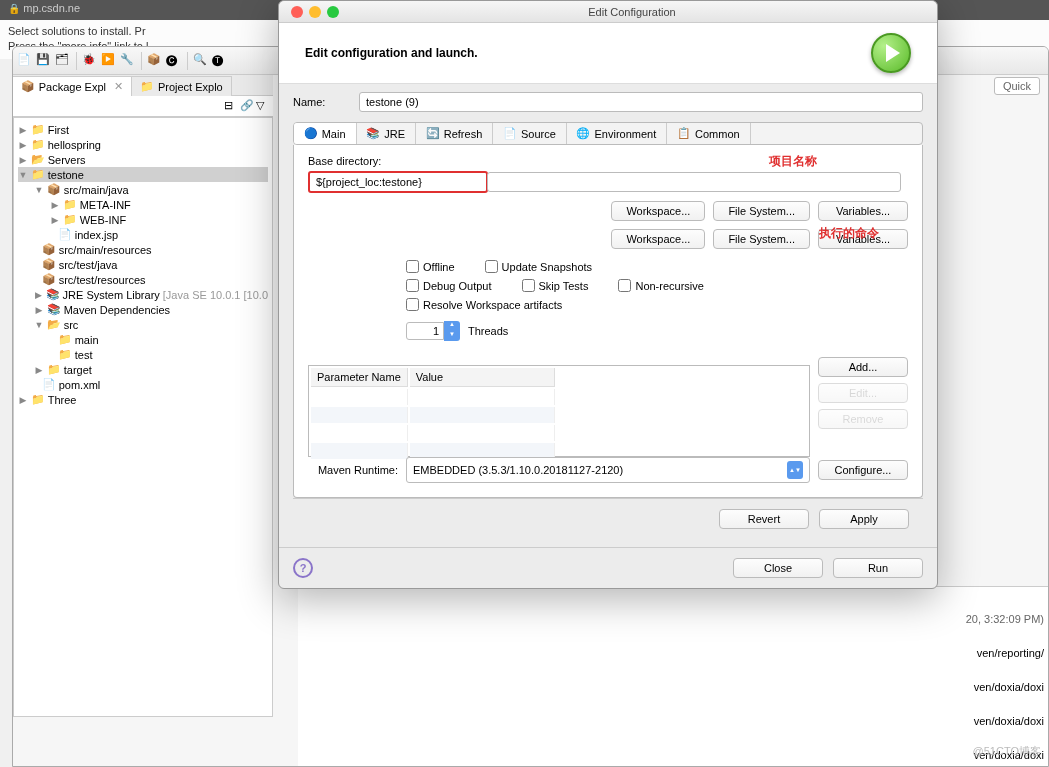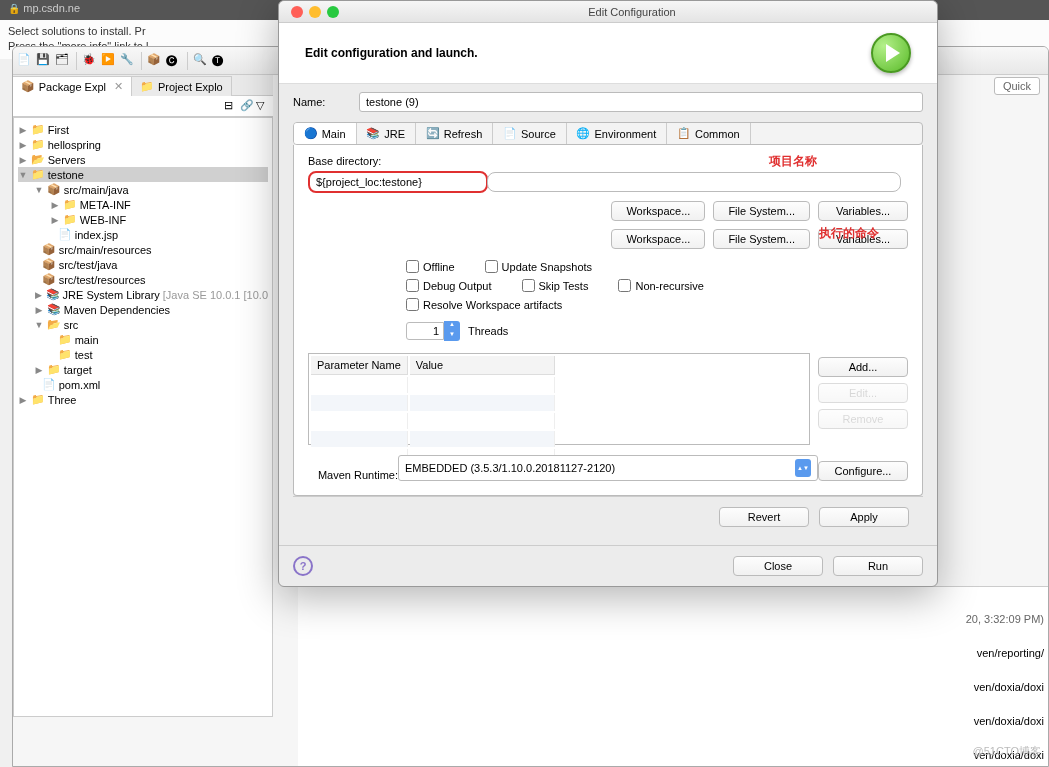--- a/index.html
+++ b/index.html
@@ -37,42 +37,42 @@
 .run-btn::after{content:"";border-left:14px solid #fff;border-top:9px solid transparent;border-bottom:9px solid transparent;margin-left:3px}
 .dlg-body{padding:8px 14px}
 .field-row{display:flex;align-items:center;margin-bottom:10px;gap:6px}
 .field-row label{width:60px;text-align:left}
 .field-row input[type=text]{flex:1;border:1px solid #bbb;border-radius:3px;padding:3px 6px;background:#fff}
 .config-tabs{display:flex;border:1px solid #bbb;border-radius:4px;overflow:hidden;background:#f3f3f3}
 .ctab{padding:4px 10px;display:flex;align-items:center;gap:4px;border-right:1px solid #ccc;cursor:pointer}
 .ctab.active{background:#fff}
 .tab-content{border:1px solid #bbb;border-top:none;background:#fff;padding:10px 14px 14px;border-radius:0 0 4px 4px}
 .section-label{margin-bottom:4px;display:block}
-.wide-input{width:100%;border:1px solid #bbb;border-radius:8px;padding:3px 6px;margin-bottom:4px}
+.wide-input{width:100%;border:1px solid #bbb;border-radius:3px;padding:3px 6px;margin-bottom:4px}
 .red-box{border:2px solid #e03030 !important;width:180px !important}
 .red-box-goals{border:2px solid #e03030;width:140px;padding:2px}
 .blue-focus{border:2px solid #4a73d0 !important;outline:3px solid rgba(80,130,220,.35)}
 .btn-row{display:flex;justify-content:flex-end;gap:8px;margin-top:4px;margin-bottom:8px}
 .mac-btn{background:linear-gradient(#fdfdfd,#f1f1f1);border:1px solid #bbb;border-radius:4px;padding:3px 14px;cursor:pointer;min-width:90px;text-align:center}
 .form-grid{display:grid;grid-template-columns:90px 1fr;gap:6px 8px;align-items:center;margin-bottom:8px}
 .form-grid label{text-align:right}
 .chk-row{display:flex;align-items:center;gap:2px;margin:3px 0}
 .chk-group{margin-left:98px;margin-bottom:10px}
 .chk-group .chk-row input{margin-right:2px}
 .threads-row{display:flex;align-items:center;gap:8px;margin-left:98px}
 .spinner{display:flex;align-items:center}
 .spinner input{width:38px;border:1px solid #bbb;border-radius:3px 0 0 3px;padding:2px 4px;text-align:right}
 .spinner .spin-btns{width:16px;height:20px;background:#5a9aee;border-radius:0 3px 3px 0;display:flex;flex-direction:column}
 .spinner .spin-btns span{flex:1;font-size:6px;color:#fff;text-align:center;cursor:pointer}
-.param-table{border:1px solid #bbb;width:calc(100% - 90px);height:92px;margin-top:4px;display:inline-block;vertical-align:top}
+.param-table{border:1px solid #bbb;width:calc(100% - 90px);height:92px;margin-top:16px;display:inline-block;vertical-align:top}
 .param-table th{background:#f4f4f4;border-right:1px solid #ddd;border-bottom:1px solid #ddd;text-align:left;padding:3px 6px;font-weight:normal}
 .param-table tbody tr:nth-child(even){background:#f3f6fa}
 .param-table tbody td{height:16px;border-right:1px solid #eee}
 .param-btns{display:inline-flex;flex-direction:column;gap:6px;margin-left:8px;vertical-align:top;margin-top:8px}
-.runtime-row{display:flex;align-items:flex-end;margin-top:10px}
+.runtime-row{display:flex;align-items:center;gap:8px;}
 .runtime-select{flex:1;border:1px solid #bbb;border-radius:3px;padding:3px 6px;background:#fff;display:flex;justify-content:space-between;align-items:center}
 .sel-arrows{background:#5a9aee;color:#fff;width:16px;height:18px;border-radius:3px;display:flex;flex-direction:column;font-size:6px;align-items:center;justify-content:center}
 .dlg-footer{border-top:1px solid #ccc;padding:10px 14px;display:flex;justify-content:flex-end;gap:10px}
 .dlg-footer2{border-top:1px solid #ccc;padding:10px 14px;display:flex;justify-content:space-between;align-items:center}
 .help-icon{width:20px;height:20px;border:2px solid #8a74c9;border-radius:50%;color:#8a74c9;display:flex;align-items:center;justify-content:center;font-weight:bold;cursor:pointer}
 .annotation{position:absolute;color:#e03030;font-weight:bold;font-size:12px;z-index:200}
 .console{position:absolute;left:285px;bottom:0;right:0;height:180px;background:#fff;border-top:1px solid #ccc;font-family:Monaco,monospace;font-size:10px;padding:4px;overflow:hidden;white-space:pre}
 .watermark{position:absolute;right:8px;bottom:8px;color:#bbb;font-size:11px;z-index:5}
 .disabled-input{background:#f4f4f4 !important;color:#999}
 input[type=checkbox]{width:13px;height:13px}

